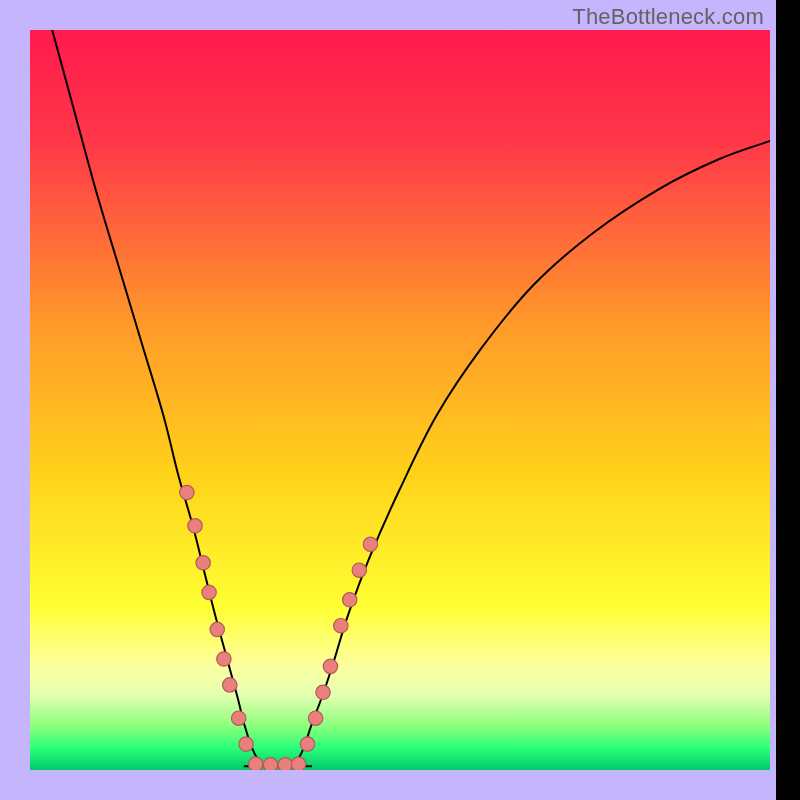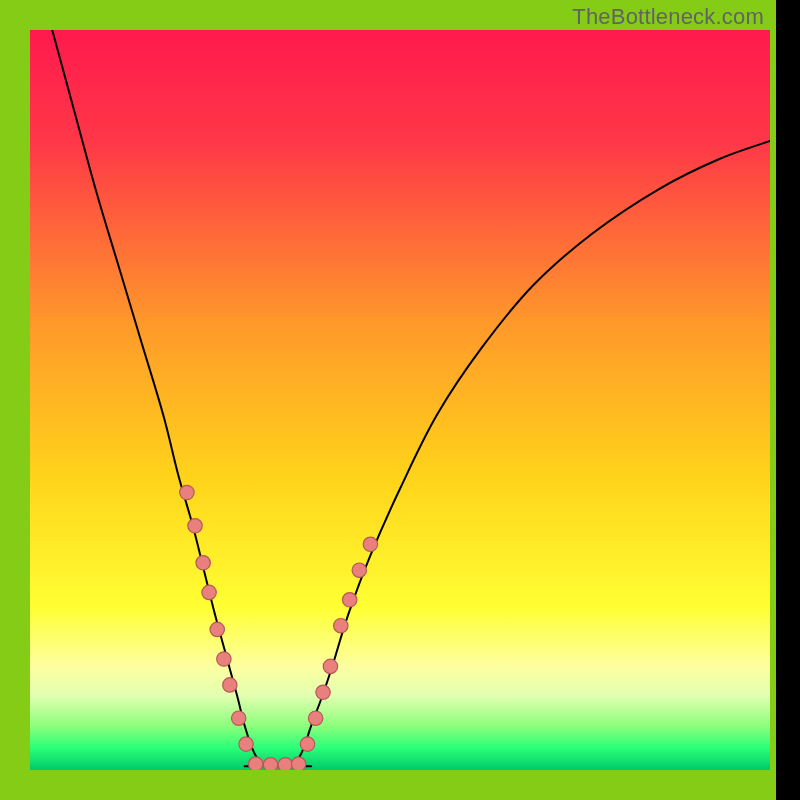--- a/index.html
+++ b/index.html
@@ -10,21 +10,21 @@
     background: #000;
     overflow: hidden;
     font-family: Arial, Helvetica, sans-serif;
   }
   .frame {
     position: absolute;
     left: 0;
     top: 0;
     width: 776px;
     height: 800px;
-    background: #84cc16;
+    background: #c4b5fd;
   }
   .plot {
     position: absolute;
     left: 30px;
     top: 30px;
     width: 740px;
     height: 740px;
   }
   .watermark {
     position: absolute;

